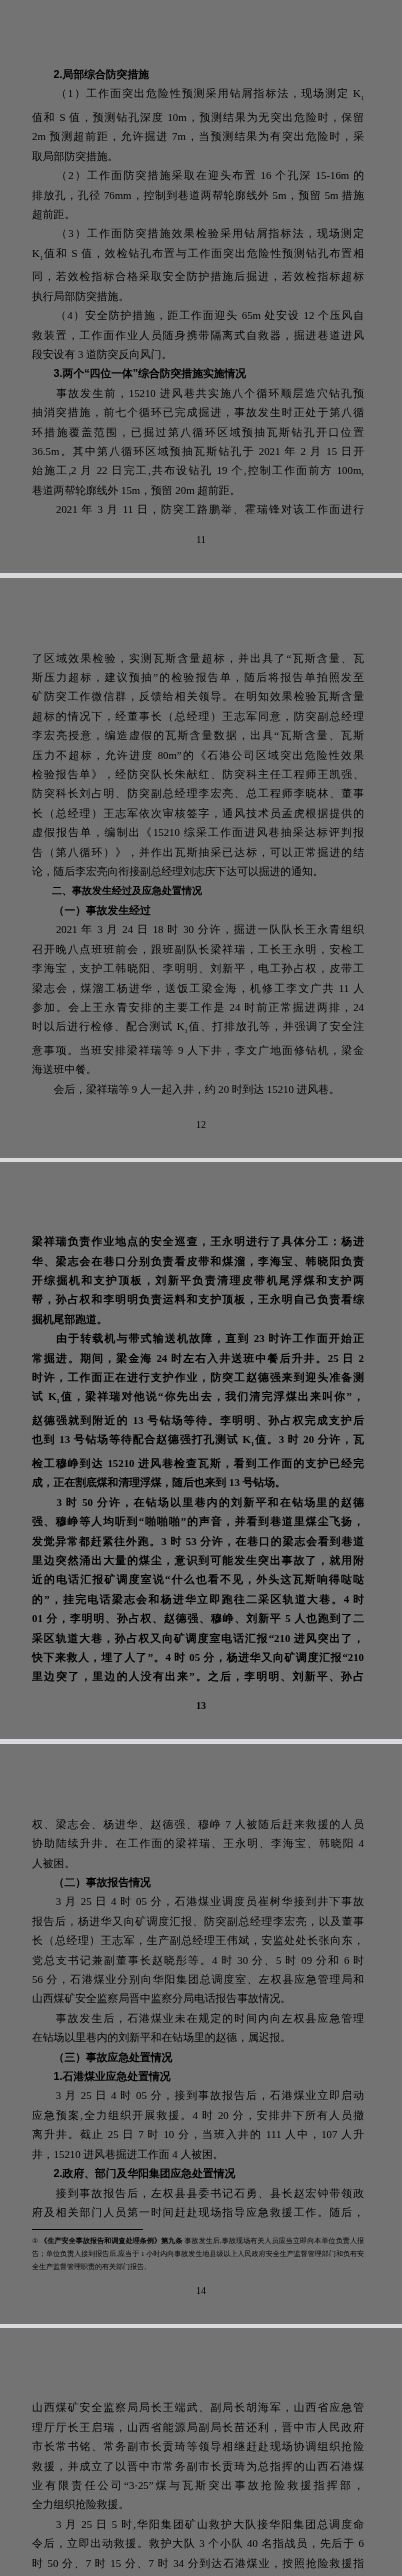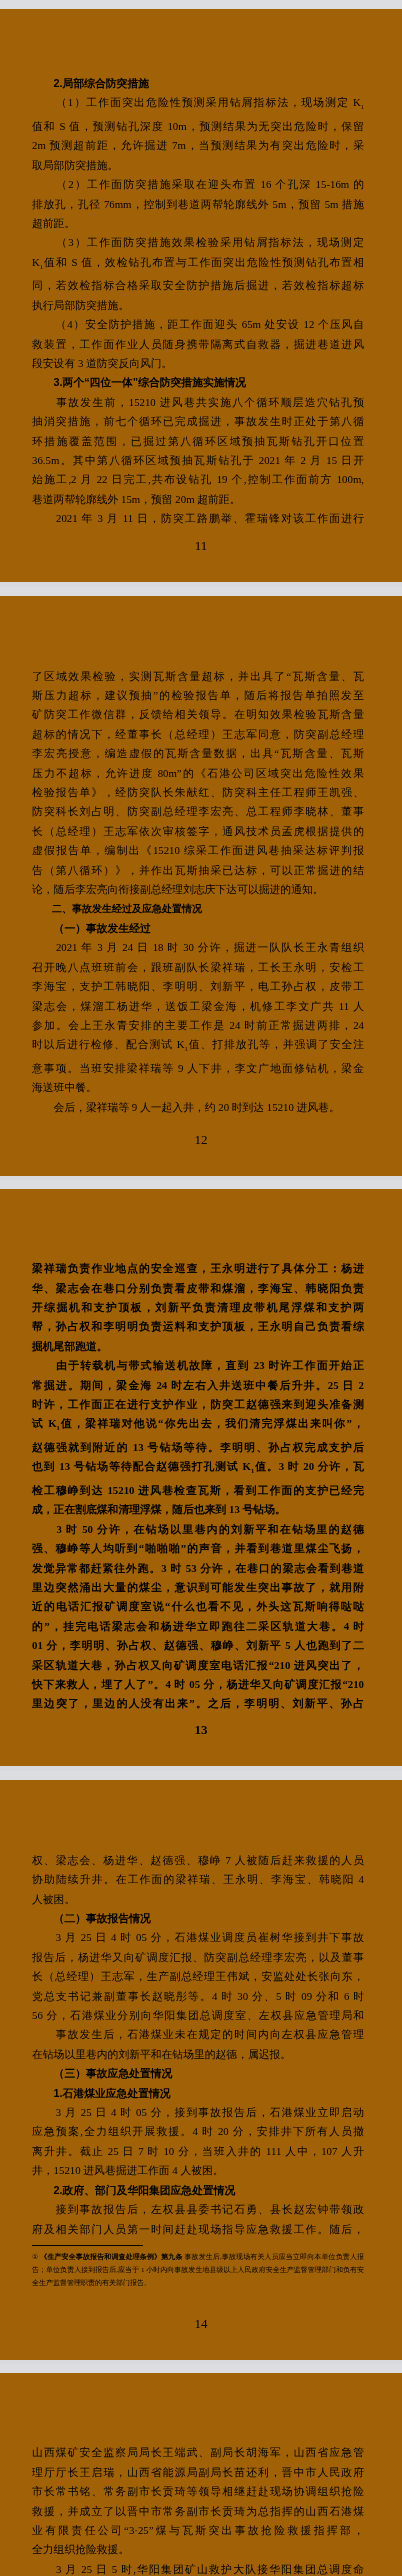--- a/index.html
+++ b/index.html
@@ -5,24 +5,23 @@
   html,body { margin:0; padding:0; }
   body {
     width:402px;
     background:#dcdde0;
     color:#000;
     font-family:"Liberation Serif","DejaVu Serif",serif;
   }
   .page {
     position:relative;
     width:402px;
-    background:#a16207;
+    background:#737373;
     overflow:hidden;
     box-sizing:border-box;
-    margin-top:9px;
   }
   .page-gap { height:4.6px; width:402px; background:#d9dadd; }
   .content { padding-left:32px; padding-right:38px; }
   .ln {
     font-size:10.8px;
     line-height:19.4px;
     text-align:justify;
     text-align-last:justify;
   }
   .ln.left { text-align-last:left; }
@@ -51,21 +50,21 @@
   }
   .footnote .fn-bold {
     font-weight:bold;
     font-family:"Liberation Sans","DejaVu Sans",sans-serif;
   }
   .pagenum {
     position:absolute;
     bottom:28px;
     left:0; right:0;
     text-align:center;
-    font-size:13px;
+    font-size:10px;
   }
 </style>
 </head>
 <body>
 
 <div>
 
   <div class="page" id="page-0" style="height: 573px;">
     <div class="content" style="padding-top: 65px;">
         <div class="ln h">　　2.局部综合防突措施</div>
@@ -160,20 +159,21 @@
     <div class="content" style="padding-top: 71px;">
         <div class="ln">权、梁志会、杨进华、赵德强、穆峥 7 人被随后赶来救援的人员</div>
         <div class="ln">协助陆续升井。在工作面的梁祥瑞、王永明、李海宝、韩晓阳 4</div>
         <div class="ln left">人被困。</div>
         <div class="ln h">　　（二）事故报告情况</div>
         <div class="ln">　　3 月 25 日 4 时 05 分，石港煤业调度员崔树华接到井下事故</div>
         <div class="ln">报告后，杨进华又向矿调度汇报、防突副总经理李宏亮，以及董事</div>
         <div class="ln">长（总经理）王志军，生产副总经理王伟斌，安监处处长张向东，</div>
         <div class="ln">党总支书记兼副董事长赵晓彤等。4 时 30 分、5 时 09 分和 6 时</div>
         <div class="ln">56 分，石港煤业分别向华阳集团总调度室、左权县应急管理局和</div>
+        <div class="ln left">山西煤矿安全监察局晋中监察分局电话报告事故情况。</div>
         <div class="ln">　　事故发生后，石港煤业未在规定的时间内向左权县应急管理</div>
         <div class="ln left">在钻场以里巷内的刘新平和在钻场里的赵德，属迟报。</div>
         <div class="ln h">　　（三）事故应急处置情况</div>
         <div class="ln h">　　1.石港煤业应急处置情况</div>
         <div class="ln">　　3 月 25 日 4 时 05 分，接到事故报告后，石港煤业立即启动</div>
         <div class="ln">应急预案,全力组织开展救援。4 时 20 分，安排井下所有人员撤</div>
         <div class="ln">离升井。截止 25 日 7 时 10 分，当班入井的 111 人中，107 人升</div>
         <div class="ln left">井，15210 进风巷掘进工作面 4 人被困。</div>
         <div class="ln h">　　2.政府、部门及华阳集团应急处置情况</div>
         <div class="ln">　　接到事故报告后，左权县县委书记石勇、县长赵宏钟带领政</div>

